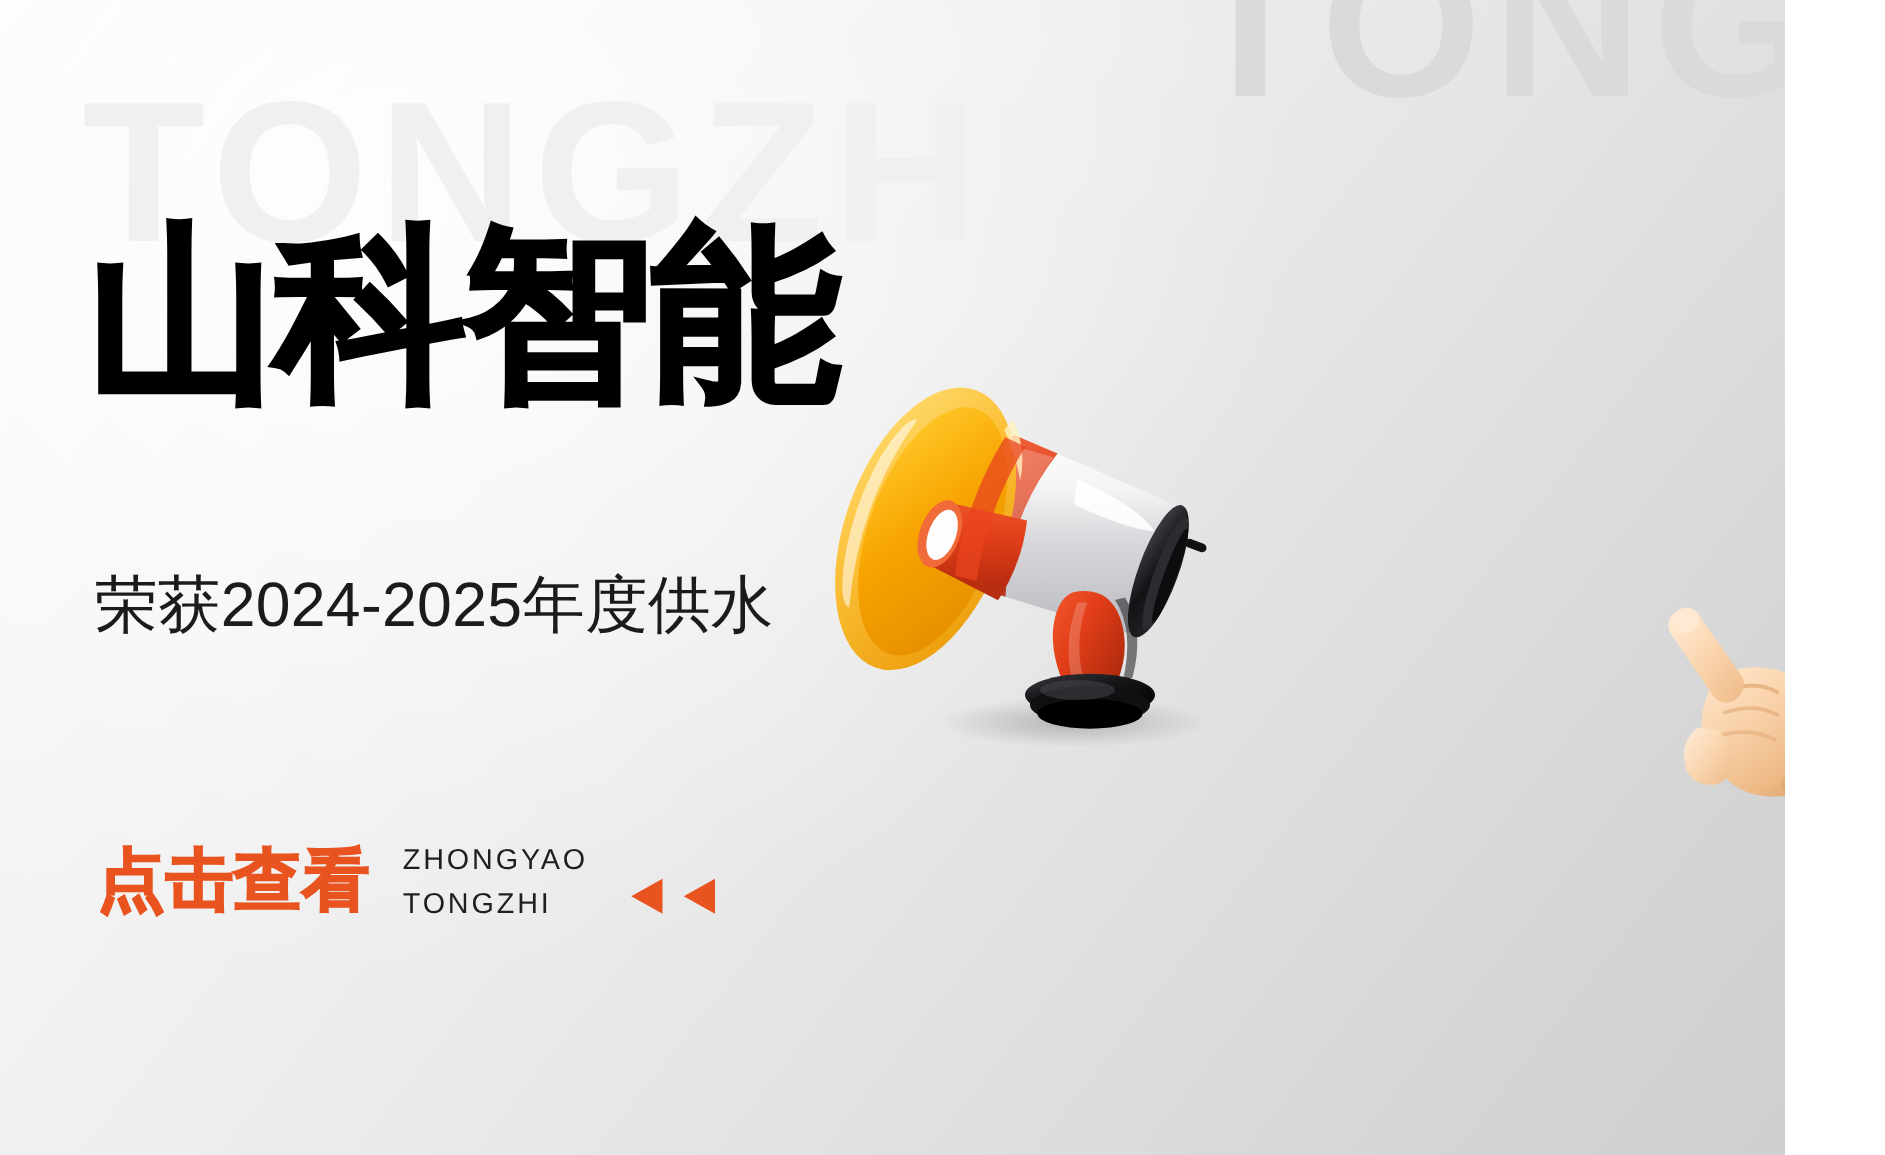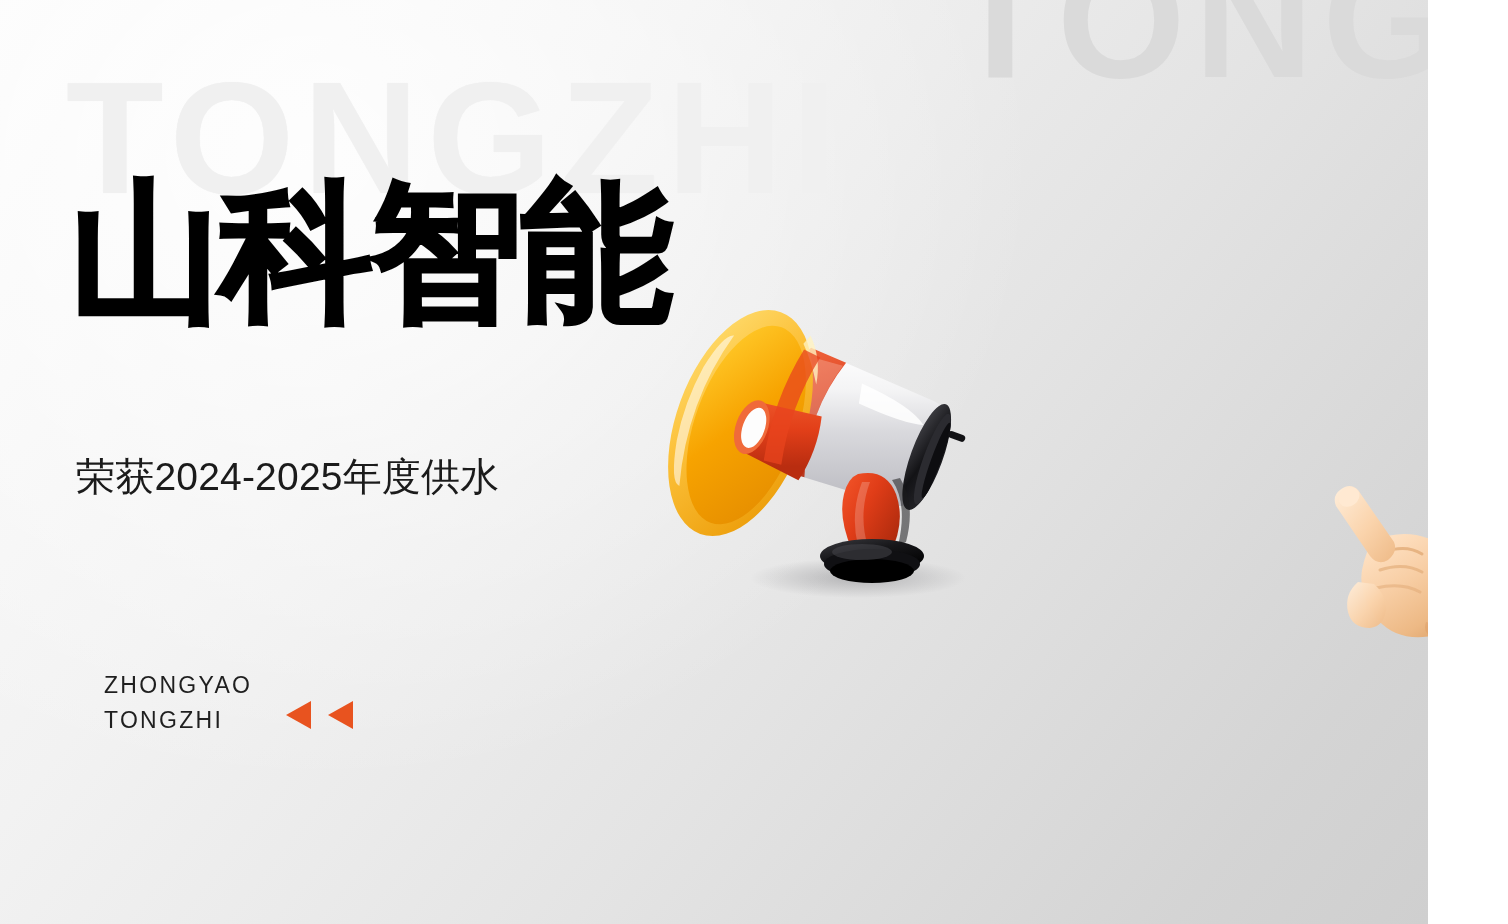--- a/index.html
+++ b/index.html
@@ -72,21 +72,21 @@
     color: #000000;
     letter-spacing: -0.012em;
     white-space: nowrap;
     -webkit-text-stroke: 3.4px #000;
   }
 
   .subtitle {
     position: absolute;
     left: 76px;
     top: 452px;
-    font-size: 39px;
+    font-size: 50px;
     line-height: 1.28;
     color: #1b1b1b;
     letter-spacing: 0.005em;
     white-space: nowrap;
   }
   .subtitle .ln { display: block; }
   .subtitle .bold {
     font-weight: 700;
     -webkit-text-stroke: 0.7px #1b1b1b;
   }
@@ -275,20 +275,21 @@
 
   <div class="wm wm-front">TONGZHI</div>
 
   <div class="brand-title">山科智能</div>
 
   <div class="subtitle">
     <span class="ln">荣获2024-2025年度供水</span>
   </div>
 
   <div class="cta-row">
+    <div class="cta-main">点击查看</div>
     <div class="cta-pinyin">
       <span>ZHONGYAO</span>
       <span>TONGZHI</span>
     </div>
     <div class="arrows">
       <div class="tri"></div>
       <div class="tri"></div>
     </div>
   </div>
 

